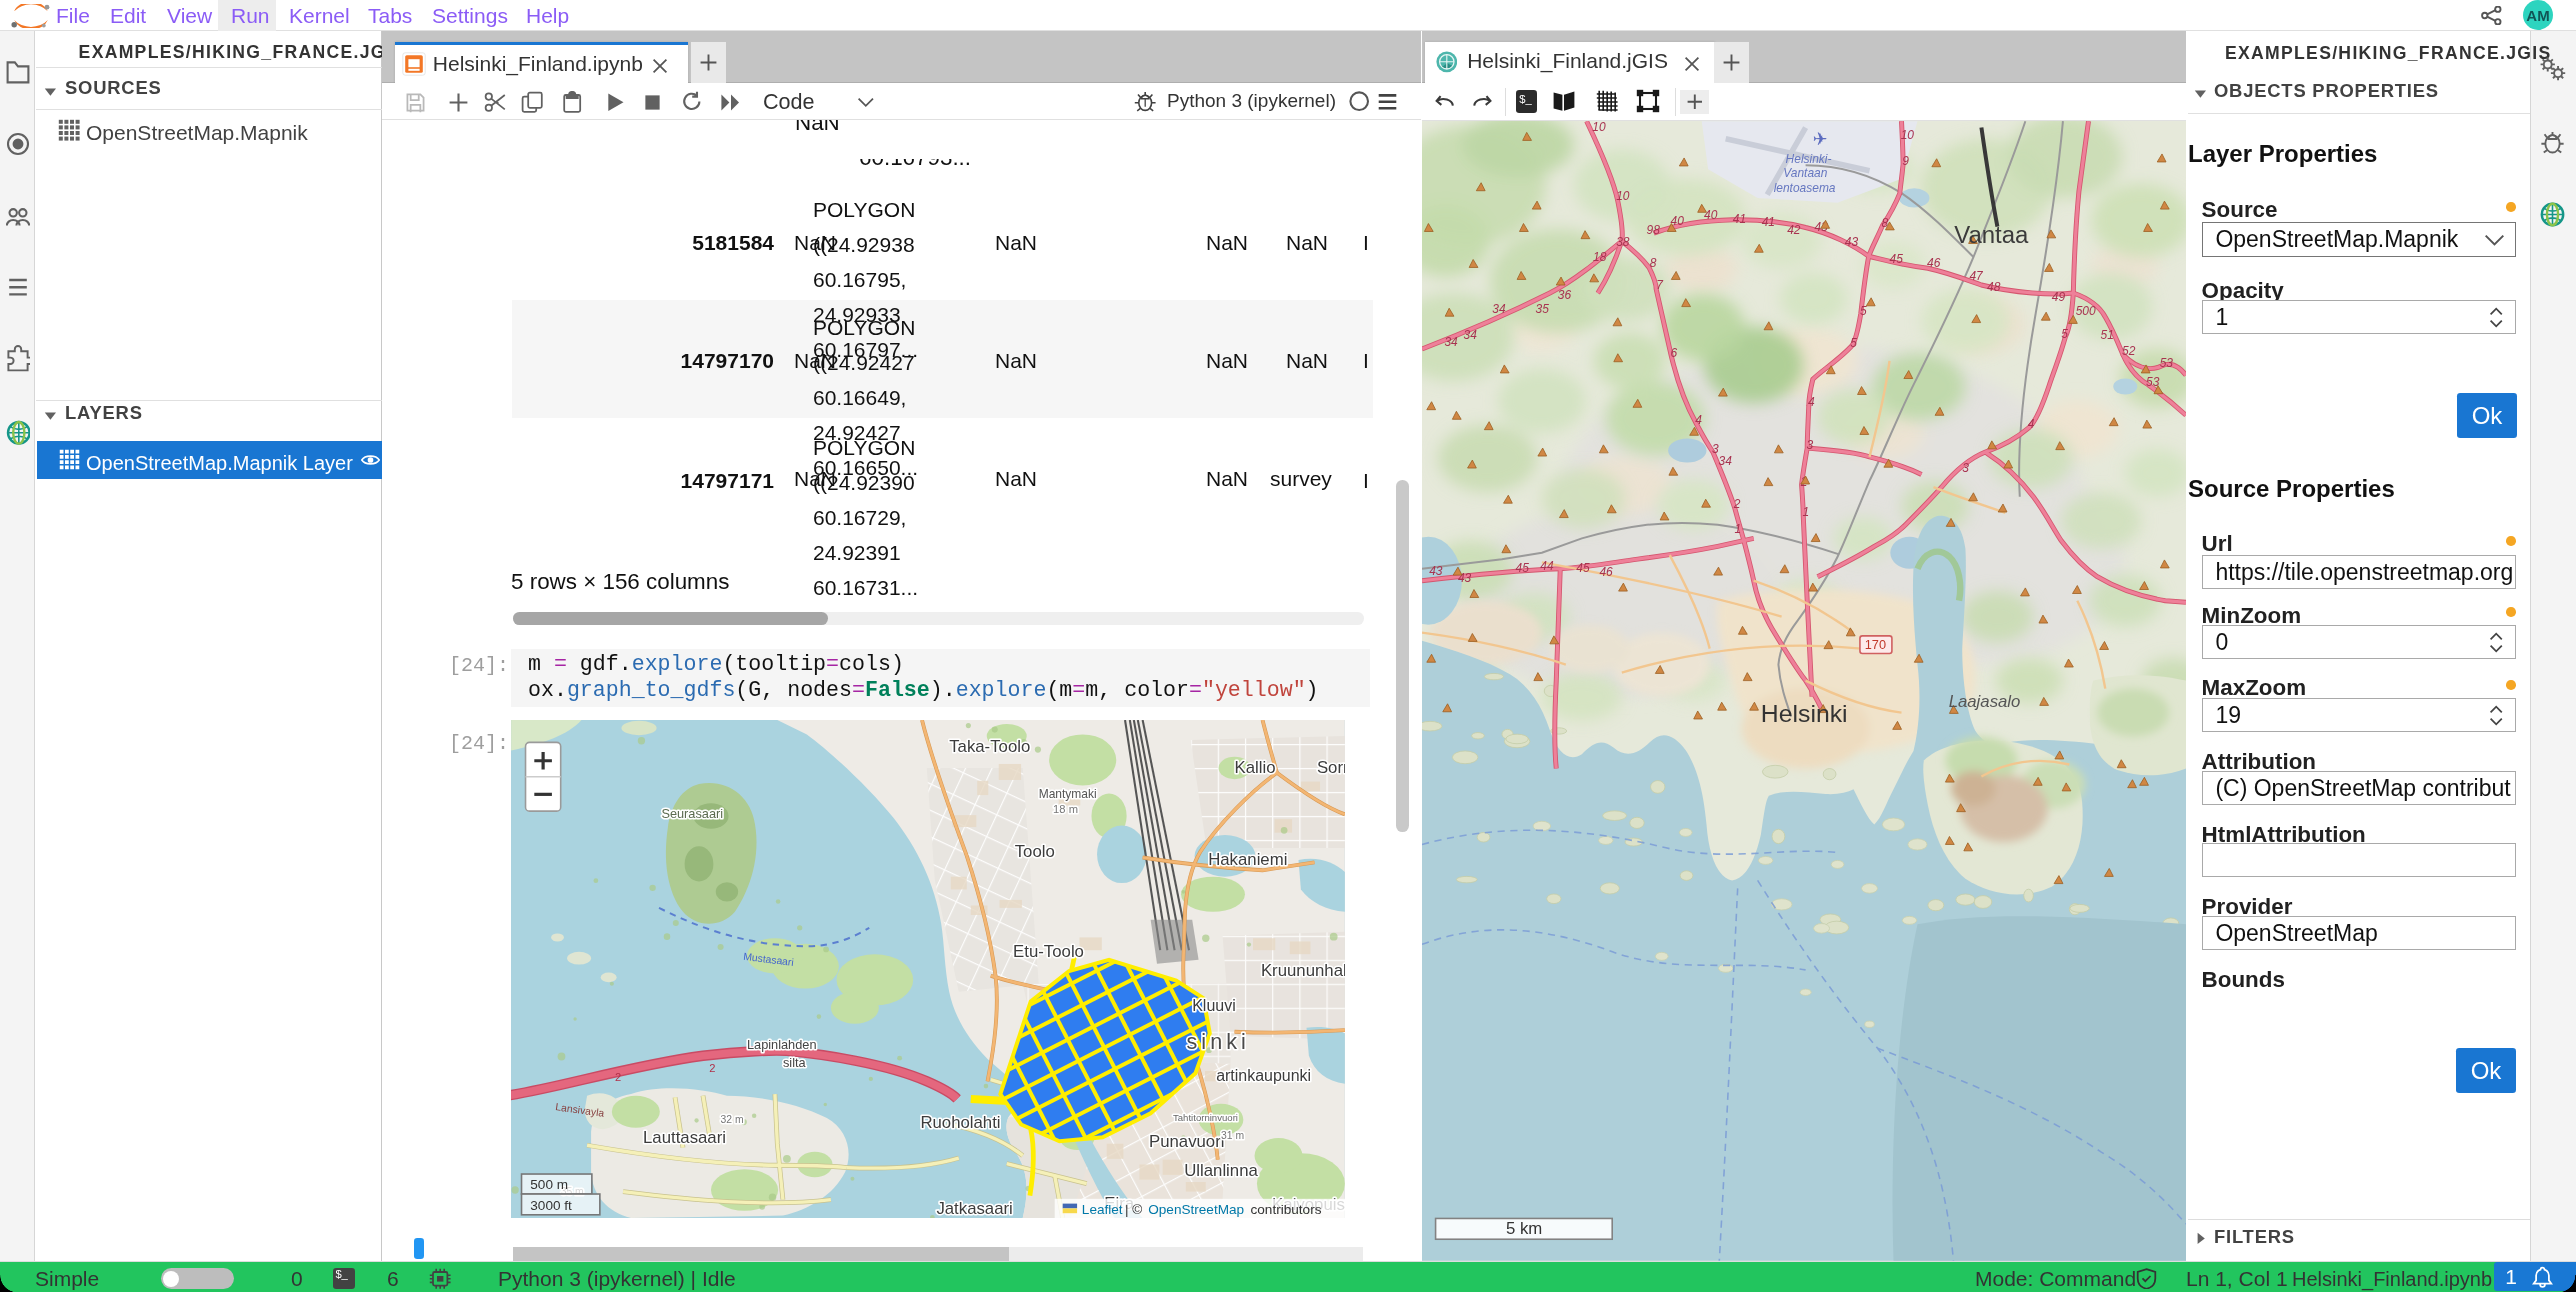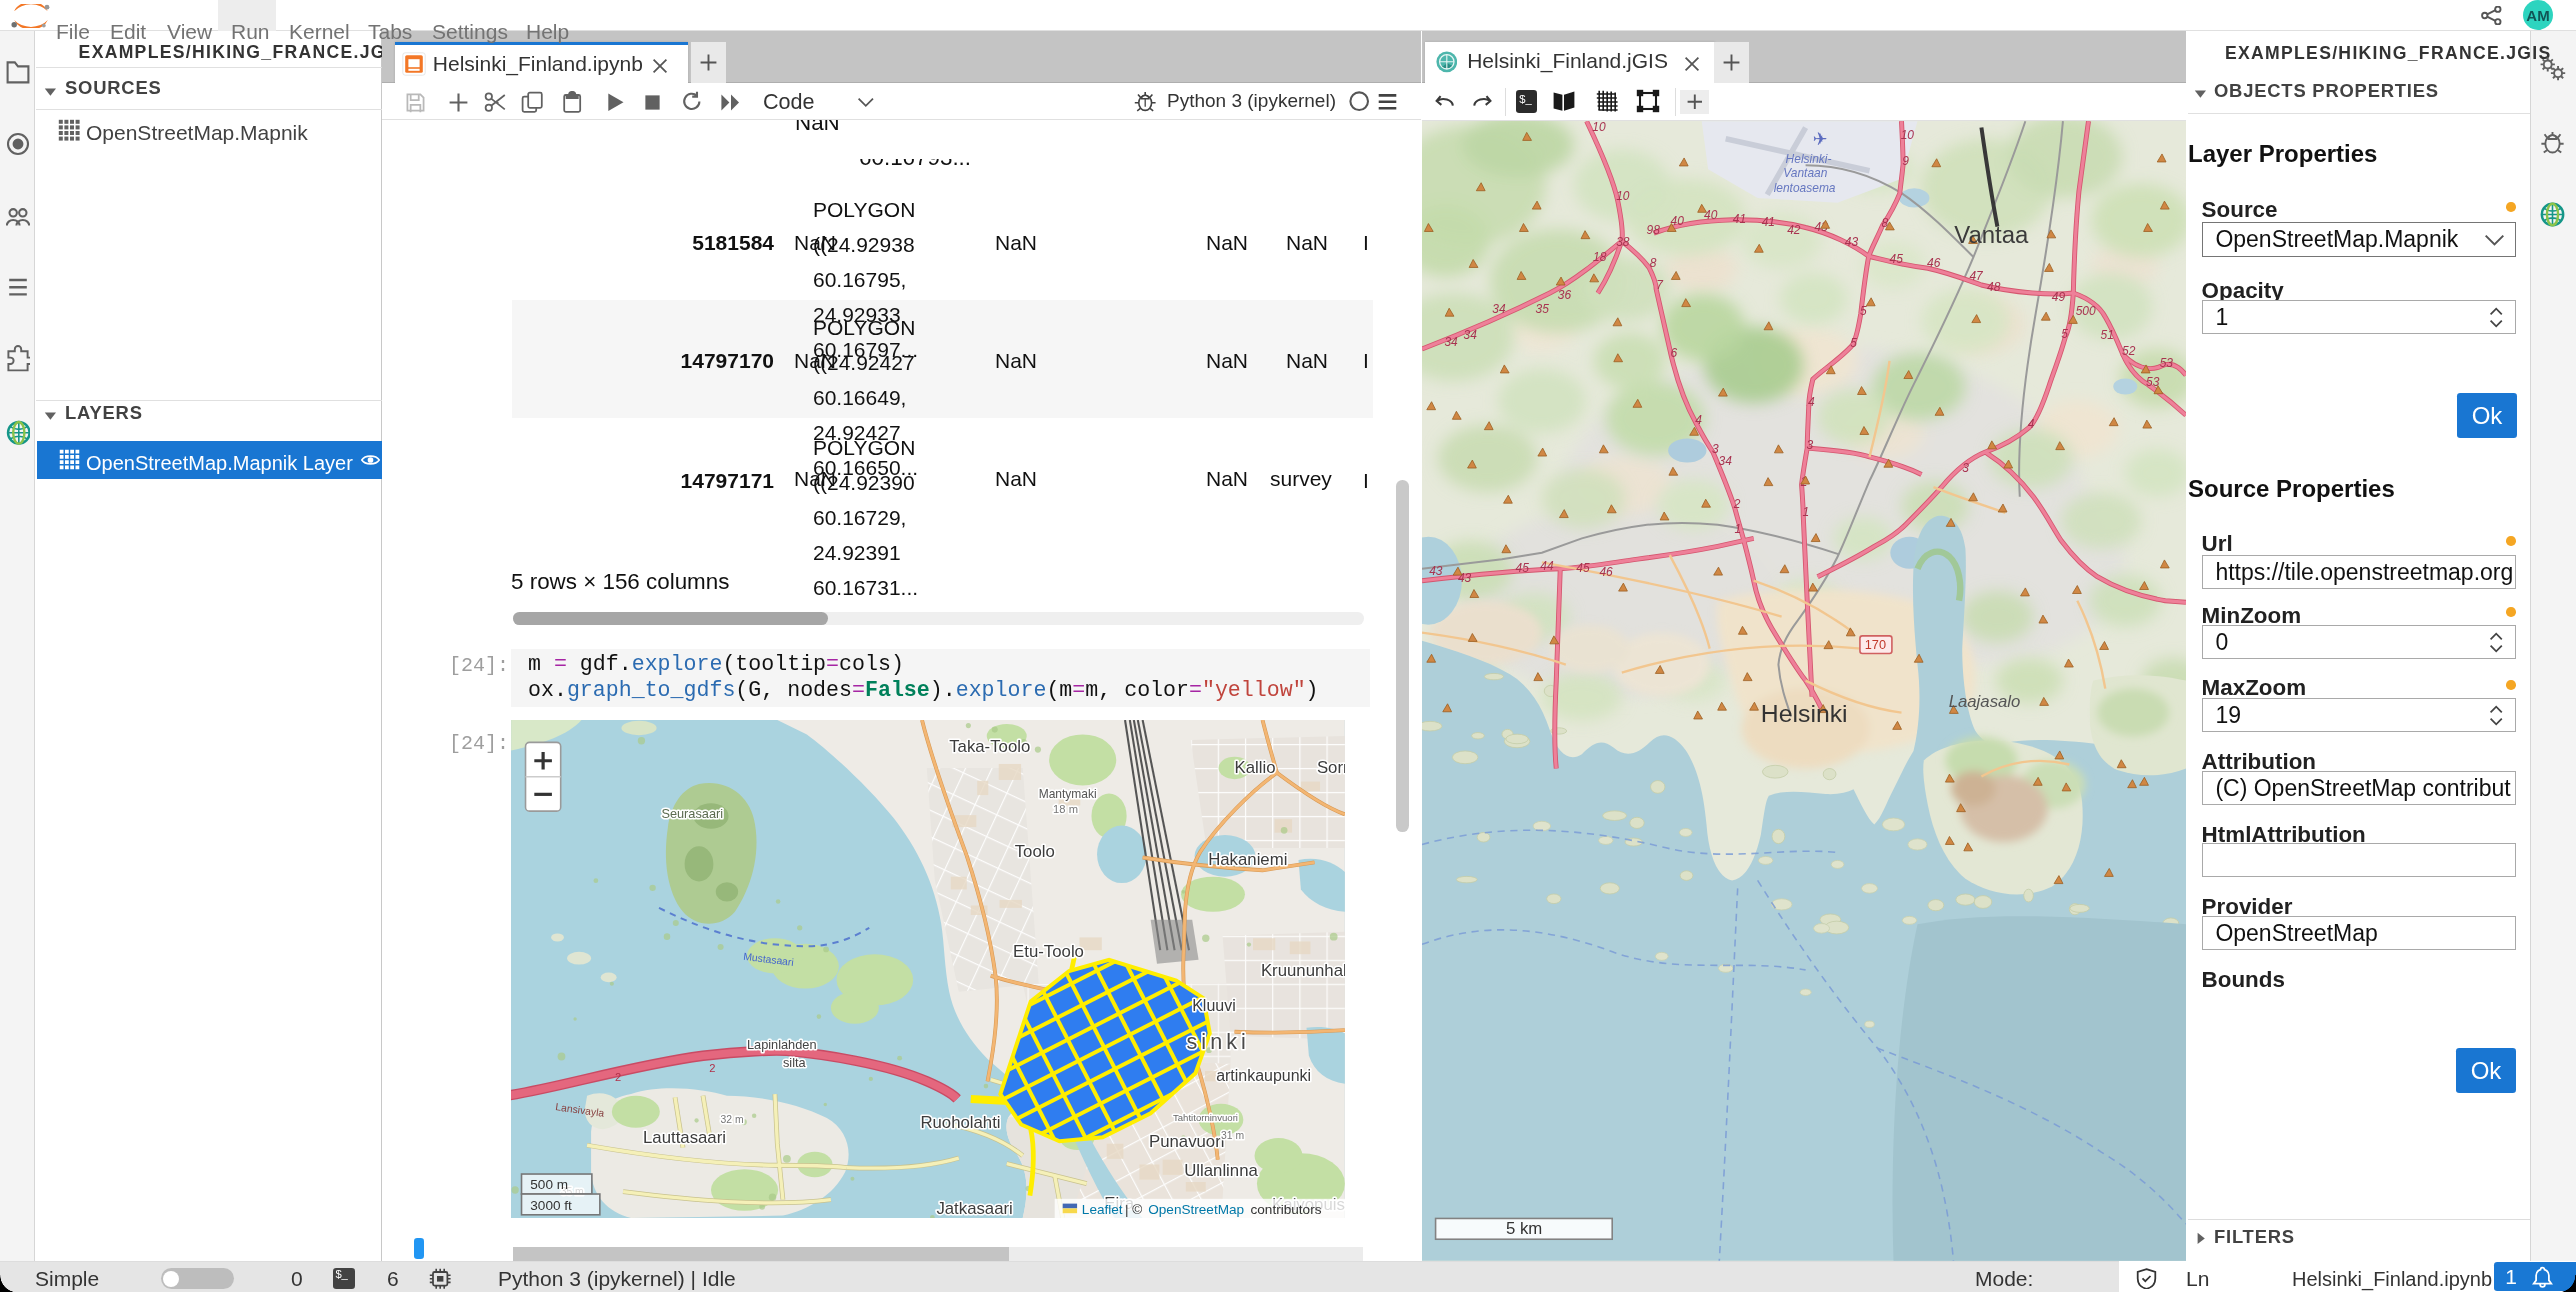--- a/index.html
+++ b/index.html
@@ -2,21 +2,21 @@
 <html style="font-size:12.8px"><head>
 <meta charset="utf-8">
 <style>
 * { margin:0; padding:0; box-sizing:border-box; }
 html,body { width:2576px; height:1293px; overflow:hidden; }
 body { font-family:"Liberation Sans", sans-serif; background:#fff; position:relative; }
 .abs { position:absolute; }
 
 
 #menubar { position:absolute; left:0; top:0; width:2576px; height:31px; background:#fff; border-bottom:0.8px solid #e0e0e0; z-index:30; }
-.menuitem { position:absolute; top:0; height:31px; line-height:31px; font-size:21px; color:#737373;margin-top:16px; }
+.menuitem { position:absolute; top:0; height:31px; line-height:31px; font-size:21px; color:#8b5cf6; }
 
 
 #leftbar { position:absolute; left:0; top:31px; width:35px; height:1230px; background:#f4f4f4; border-right:0.8px solid #d6d6d6; }
 #rightbar { position:absolute; left:2530px; top:31px; width:46px; height:1230px; background:#f4f4f4; border-left:0.8px solid #d6d6d6; }
 
 
 #leftpanel { position:absolute; left:36px; top:31px; width:346px; height:1230px; background:#fff; border-right:1.6px solid #c8c8c8; }
 .pheader { font-size:17.6px; font-weight:bold; color:#333; letter-spacing:1.3px; white-space:nowrap;margin-left:21px; }
 .sechead { font-size:18.4px; font-weight:bold; color:#424242; letter-spacing:0.8px; }
 
@@ -26,21 +26,21 @@
 .toolbar { position:absolute; background:#fff; border-bottom:1.6px solid #e0e0e0; }
 
 
 #rightpanel { position:absolute; left:2188px; top:31px; width:342px; height:1230px; background:#fff; }
 .rp-label { font-size:22.4px; font-weight:bold; color:#212121; }
 .rp-input { position:absolute; height:34px; border:1.6px solid #8f8f8f; background:#fff; font-size:23px; color:#111; padding-left:12.8px; display:flex; align-items:center; }
 .okbtn { position:absolute; width:60px; height:45px; background:#1976d2; color:#fff; border-radius:3.2px; font-size:24px; display:flex; align-items:center; justify-content:center; }
 .odot { position:absolute; width:9.6px; height:9.6px; background:#f5a623; border-radius:50%; }
 
 
-#statusbar { position:absolute; left:0; top:1261px; width:2119px; height:32px; background:#e5e5e5; border-top:0.8px solid #ddd; font-size:21px; color:#333; }
+#statusbar { position:absolute; left:0; top:1261px; width:2576px; height:32px; background:#22c55e; border-top:0.8px solid #ddd; font-size:21px; color:#333; }
 
 .mono { font-family:"Liberation Mono", monospace; }
 
 
 .table-row div { font-size:21px; color:#111; }
 .idx { font-weight:bold; }
 .c1{left:282px;top:49px} .c2{left:483px;top:49px} .c3{left:694px;top:49px} .c4{left:774px;top:49px} .cI{left:851px;top:49px}
 .poly { text-align:left; width:160px; line-height:35px; }
 </style>
 </head>

